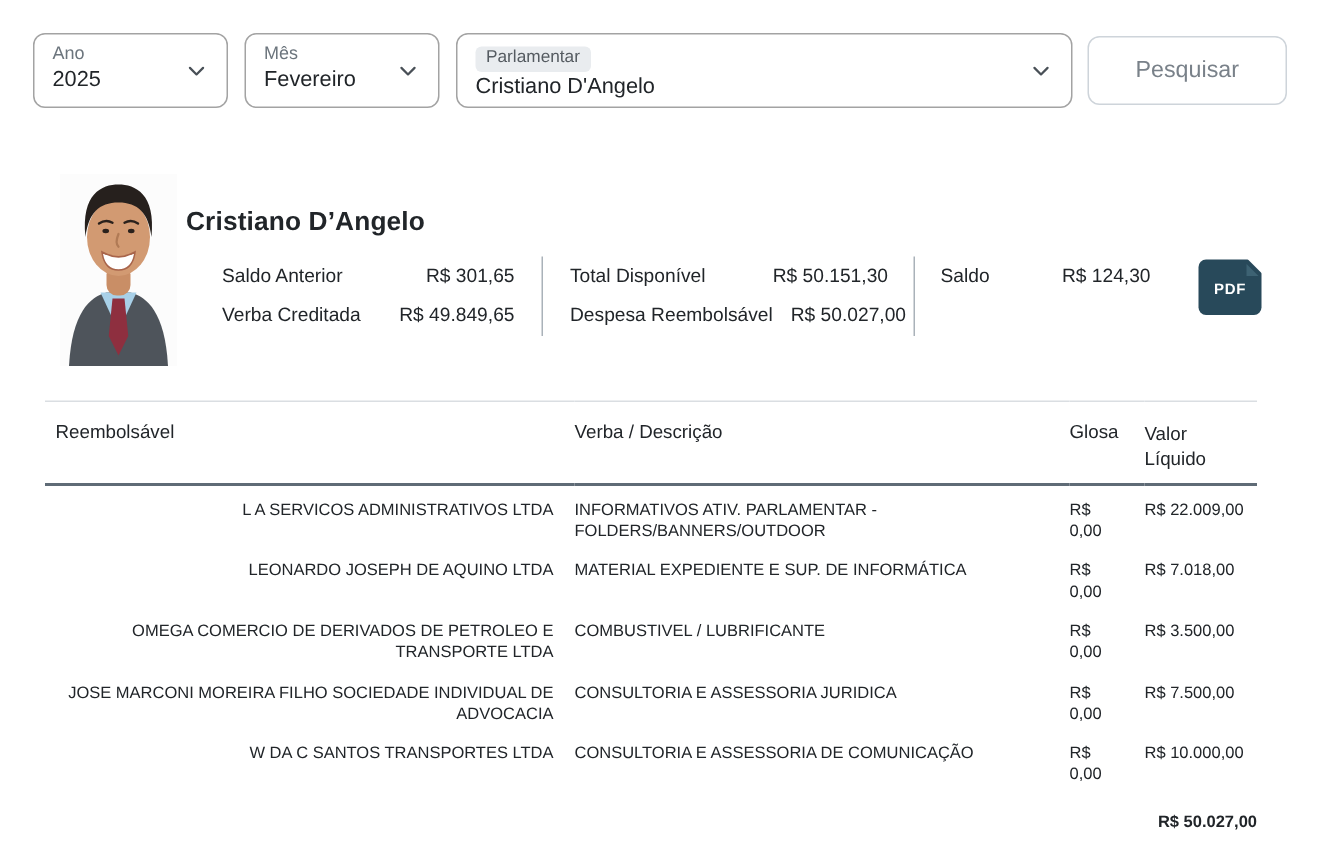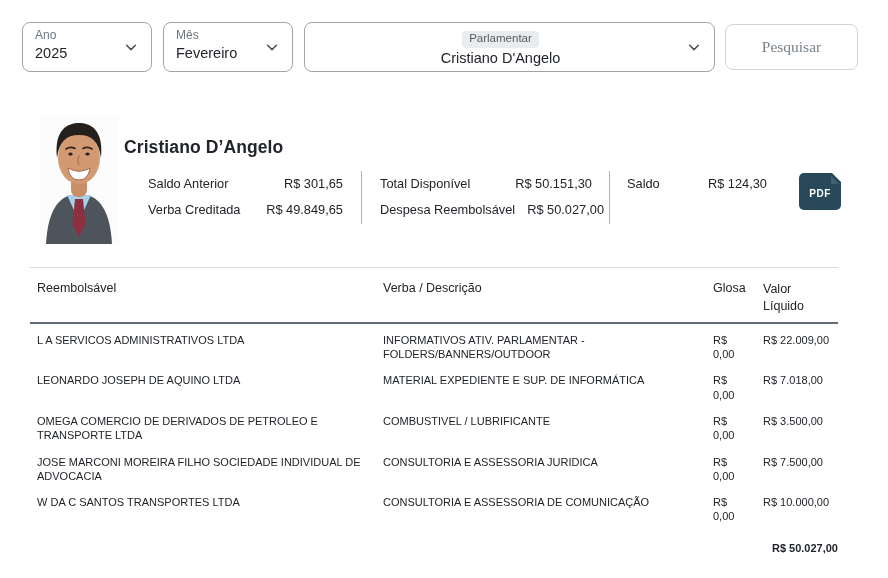--- a/index.html
+++ b/index.html
@@ -10,33 +10,33 @@
     color:#212529; overflow:hidden;
   }
 
   
   .filter-bar { display:flex; align-items:flex-start; padding:22px 0 0 22px; }
   .select-box {
     position:relative; border:1px solid #a3a3a3; border-radius:8px;
     height:50px; background:#fff; padding:5px 30px 4px 12px; cursor:pointer;
   }
   .select-box.ano, .select-box.mes { width:130px; margin-right:11px; }
-  .select-box.parlamentar { width:411px;text-align:center; }
+  .select-box.parlamentar { width:411px; }
   .select-label { display:block; font-size:12px; color:#6c757d; line-height:1.25; }
   .select-label.pill {
     display:inline-block; background:#e9ecef; border-radius:4px;
     padding:1px 7px 2px; color:#555b61; font-size:11.5px; line-height:1.2;
   }
   .select-value { display:block; font-size:14.5px; color:#212529; margin-top:2px; white-space:nowrap; overflow:hidden; }
   .chevron { position:absolute; right:13px; top:50%; transform:translateY(-50%); }
 
   .search-btn {
     margin-left:10px; margin-top:2px; width:133px; height:46px;
     border:1px solid #ced4da; border-radius:8px; background:#fff;
-    color:#798189; font-size:15.5px; font-family:Liberation Serif, serif; cursor:pointer;
+    color:#798189; font-size:15.5px; font-family:Liberation Sans, sans-serif; cursor:pointer;
   }
 
   
   .profile { display:flex; margin:44px 0 0 40px; padding-right:47px; }
   .photo { width:78px; height:128px; flex:0 0 78px; overflow:hidden; }
   .profile-info { flex:1; margin-left:6px; display:flex; flex-direction:column; }
   .p-name { margin:21px 0 0 0; font-size:17.5px; font-weight:bold; color:#212529; letter-spacing:.1px; }
 
   .summary { display:flex; align-items:stretch; margin-top:13px; margin-left:24px; }
   .sum-col { display:flex; flex-direction:column; }
@@ -75,21 +75,21 @@
   }
   .tbl th.c1 { width:353px; padding-left:7px; }
   .tbl th.c2 { width:330px; }
   .tbl th.c3 { width:50px; }
   .tbl th.c4 { width:75px; }
   .hdr-wrap { display:inline-block; max-width:52px; line-height:1.35; }
   .tbl td {
     font-size:11px; color:#212529; vertical-align:top;
     padding:9px 0 3px; line-height:1.3;
   }
-  .tbl td.c1 { padding-left:7px; padding-right:14px; }
+  .tbl td.c1 { padding-left:7px; padding-right:14px;text-align:right; }
   .tbl td.c2 { padding-right:20px; }
   .glosa-val { display:inline-block; max-width:30px; }
   .total-cell { text-align:right; font-weight:bold; font-size:11.5px; padding:14px 0 6px !important; }
 </style>
 </head>
 <body>
 
 <div class="filter-bar">
 
   <div class="select-box ano">

